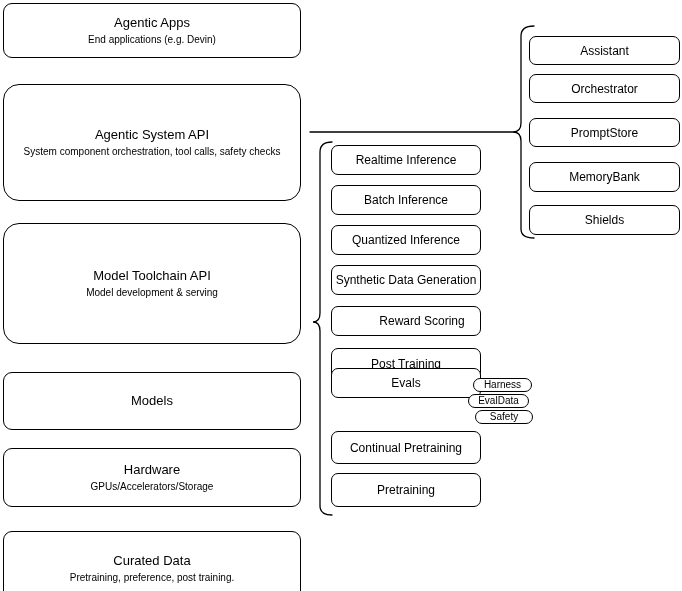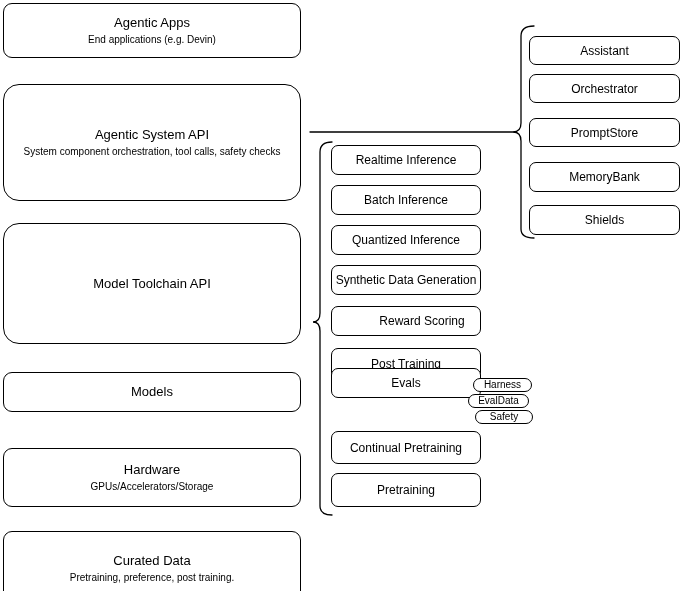--- a/index.html
+++ b/index.html
@@ -79,23 +79,24 @@
     <div class="subtitle">End applications (e.g. Devin)</div>
   </div>
 
   <div class="node lbox r-large" style="top:84px;height:117px;">
     <div class="title">Agentic System API</div>
     <div class="subtitle">System component orchestration, tool calls, safety checks</div>
   </div>
 
   <div class="node lbox r-large" style="top:223px;height:121px;">
     <div class="title">Model Toolchain API</div>
+    <div class="subtitle">Model development &amp; serving</div>
   </div>
 
-  <div class="node lbox r-small" style="top:372px;height:40px;">
+  <div class="node lbox r-small" style="top:372px;height:58px;">
     <div class="title">Models</div>
   </div>
 
   <div class="node lbox r-small" style="top:448px;height:59px;">
     <div class="title">Hardware</div>
     <div class="subtitle">GPUs/Accelerators/Storage</div>
   </div>
 
   <div class="node lbox r-small" style="top:531px;height:75px;">
     <div class="title">Curated Data</div>

